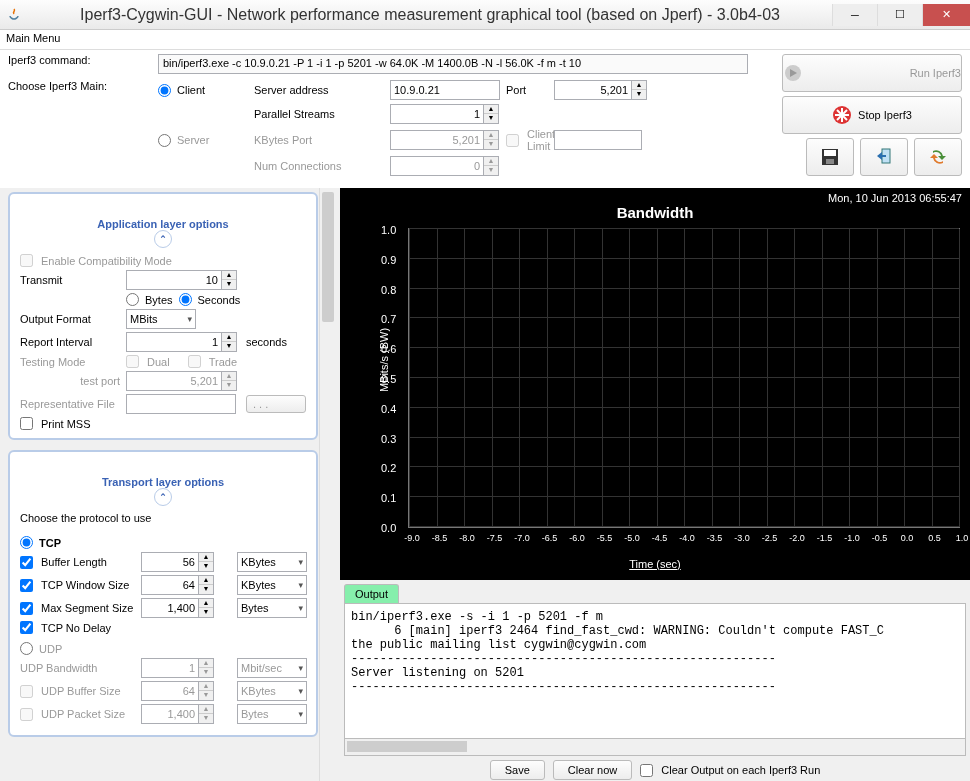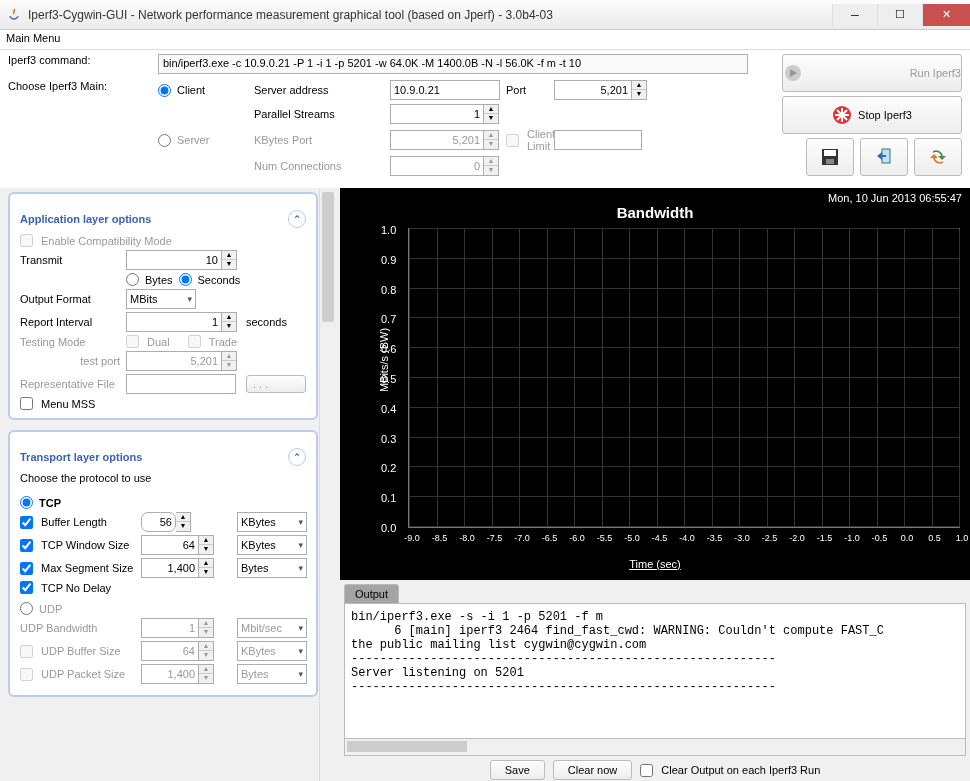--- a/index.html
+++ b/index.html
@@ -1,19 +1,19 @@
 <!DOCTYPE html>
 <html><head>
 <meta charset="utf-8">
 <style>
 * { box-sizing: border-box; font-family: Tahoma, sans-serif; font-size: 11px; }
 body { margin: 0; background: #fff; width: 970px; height: 781px; overflow: hidden; }
 .titlebar { height: 30px; background: linear-gradient(#fdfdfd,#eaeaea); display: flex; align-items: center; border-bottom: 1px solid #ccc; }
 .titlebar .java-icon { width: 16px; height: 16px; margin: 0 6px; }
-.titlebar .title { flex: 1; color: #333; font-size: 12px; }
+.titlebar .title { flex: 1; text-align: center; color: #333; font-size: 16px; }
 .titlebar .wbtn { width: 45px; height: 22px; display: flex; align-items: center; justify-content: center; border-left: 1px solid #ddd; background: #eee; }
 .titlebar .wbtn.close { background: #c8504f; color: #fff; width: 48px; }
 .menubar { height: 20px; padding: 2px 6px; background: #fff; border-bottom: 1px solid #ddd; }
 .topform { padding: 4px 8px; display: grid; grid-template-columns: 140px 1fr 180px; gap: 4px 10px; align-items: start; }
 .topform label { white-space: nowrap; }
 .cmdline { width: 590px; height: 20px; border: 1px solid #abadb3; background: #fafafa; padding: 2px 4px; display: inline-block; overflow: hidden; white-space: nowrap; }
 .row { display: flex; align-items: center; gap: 6px; }
 .radio { display: flex; align-items: center; gap: 4px; }
 input[type=radio],input[type=checkbox]{ margin:0 2px 0 0; }
 .field { border: 1px solid #abadb3; height: 20px; padding: 1px 3px; background: #fff; }
@@ -26,40 +26,40 @@
 .rightbtns { display:flex; flex-direction:column; gap:4px; align-items:stretch;}
 .bigbtn { height: 38px; border:1px solid #bbb; background:linear-gradient(#fdfdfd,#ededed); display:flex; align-items:center; justify-content:center; gap:6px; border-radius:3px;}
 .bigbtn.disabled{color:#999;justify-content:space-between;}
 .iconrow{display:flex;gap:6px;justify-content:flex-end;}
 .iconbtn{width:48px;height:38px;border:1px solid #bbb;background:linear-gradient(#fdfdfd,#ededed);border-radius:3px;display:flex;align-items:center;justify-content:center;}
 .main { display:flex; height: 600px;}
 .leftpane{width:340px;background:#f0f0f0;padding:4px 4px 4px 8px; overflow:hidden; border-right:4px solid #f0f0f0; position:relative;}
 .scrollfake{position:absolute;right:0;top:0;bottom:0;width:17px;background:#f0f0f0;border-left:1px solid #ddd;}
 .scrollfake .thumb{position:absolute;top:4px;left:2px;right:2px;height:130px;background:#cdcdcd;border-radius:2px;}
 .panel{ background:#fff; border:2px solid #b9cce8; border-radius:6px; margin-bottom:10px; padding:8px 10px; width: 310px;}
-.panel h3{color:#3a62b4;font-weight:bold;margin:8px 0 6px 0;font-size:11px;display:flex;justify-content:space-between;align-items:center;}
+.panel h3{color:#3a62b4;font-weight:bold;margin:16px 0 6px 0;font-size:11px;display:flex;justify-content:space-between;align-items:center;flex-direction:column;}
 .collapse{width:18px;height:18px;border:1px solid #b9cce8;border-radius:10px;display:flex;align-items:center;justify-content:center;color:#3a62b4;font-size:9px;}
 .optrow{display:grid;grid-template-columns:100px 1fr 60px;gap:4px 6px;align-items:center;margin:3px 0;}
 .optrow.two{grid-template-columns:115px 90px 70px;}
 .disabled,.disabled *{color:#999;}
 .sel{border:1px solid #abadb3;height:20px;background:#fff;padding:1px 3px;display:inline-flex;align-items:center;justify-content:space-between;}
 .sel::after{content:"▾";font-size:9px;color:#555;margin-left:4px;}
 .rightpane{flex:1;display:flex;flex-direction:column;background:#000;min-width:0;}
 .chartarea{flex:1;position:relative;background:#000;color:#fff;padding:4px;}
 .timestamp{position:absolute;top:4px;right:8px;color:#fff;font-size:11px;}
 .charttitle{text-align:center;font-weight:bold;font-size:15px;margin-top:12px;}
 .plot{position:absolute;top:40px;left:68px;right:10px;bottom:52px;border:1px solid #777;background:#000;}
 .gridline-h{position:absolute;left:0;right:0;border-top:1px solid #333;font-size:9px;}
 .gridline-h span{position:absolute;left:-28px;top:-5px;color:#fff;}
 .gridline-v{position:absolute;top:0;bottom:0;border-left:1px solid #333;}
 .gridline-v span{position:absolute;bottom:-16px;left:-10px;color:#fff;font-size:9px;width:24px;text-align:center;}
 .ylabel{position:absolute;left:12px;top:50%;transform:rotate(-90deg) translateX(30px);color:#fff;font-size:11px;white-space:nowrap;}
 .xlabel{position:absolute;bottom:10px;left:50%;transform:translateX(-50%);color:#fff;text-decoration:underline;}
 .outputwrap{background:#f0f0f0;padding:4px;height:208px;display:flex;flex-direction:column;}
-.tab{display:inline-block;padding:3px 10px;background:#a3a3a3;border:1px solid #bbb;border-bottom:none;border-radius:3px 3px 0 0;}
+.tab{display:inline-block;padding:3px 10px;background:#86efac;border:1px solid #bbb;border-bottom:none;border-radius:3px 3px 0 0;}
 .outbox{flex:1;background:#fff;border:1px solid #bbb;padding:6px;font-family:"Courier New",monospace;font-size:12px;white-space:pre;overflow:hidden;position:relative;}
 .hscroll{height:17px;background:#f0f0f0;border:1px solid #bbb;border-top:none;position:relative;}
 .hscroll .hthumb{position:absolute;left:2px;top:2px;height:11px;width:120px;background:#cdcdcd;}
 .outbtns{display:flex;gap:8px;justify-content:center;align-items:center;padding:4px;}
 .btn{border:1px solid #bbb;background:linear-gradient(#fdfdfd,#ededed);padding:3px 14px;border-radius:3px;}
 svg{display:block;}
 </style>
 </head>
 <body>
 
@@ -259,41 +259,41 @@
           </span>
           <span></span>
         </div>
       <div class="optrow disabled">
           <span>Representative File</span>
         <input class="field" style="width: 110px;" disabled="">
         <span class="btn disabled" style="padding:2px 6px">. . .</span>
         </div>
       <div class="row">
           <input type="checkbox" style="">
-          <span>Menu MSS</span>
+          <span>Print MSS</span>
         </div>
     </div>
 
     <div class="panel">
       <h3>
           <span>Transport layer options</span>
           <span class="collapse">⌃</span>
         </h3>
       <div style="margin-bottom:12px">Choose the protocol to use</div>
       <div class="radio">
           <input type="radio" checked="" style="">
           <b>TCP</b>
         </div>
       <div class="optrow two">
           <span class="row">
             <input type="checkbox" checked="" style="">
             <span>Buffer Length</span>
           </span>
         <span class="spinwrap">
-            <input class="field spin" style="width: 35px; border-radius: 7px;" value="56">
+            <input class="field spin" style="width: 58px;" value="56">
             <span class="spinbtns">
               <div>▲</div>
               <div>▼</div>
             </span>
           </span>
         <span class="sel">
             <span>KBytes</span>
           </span>
         </div>
       <div class="optrow two">

